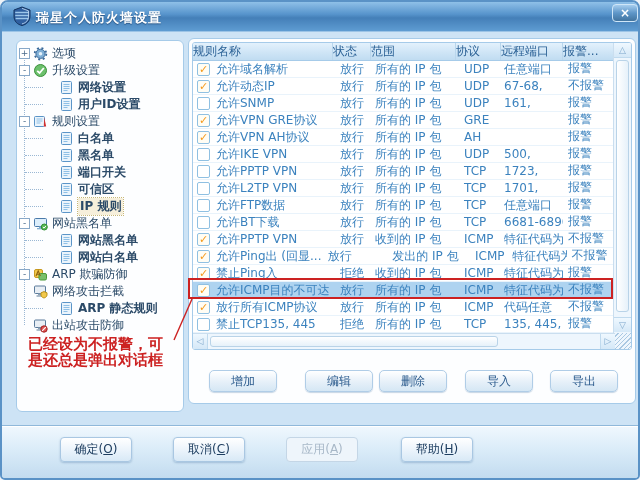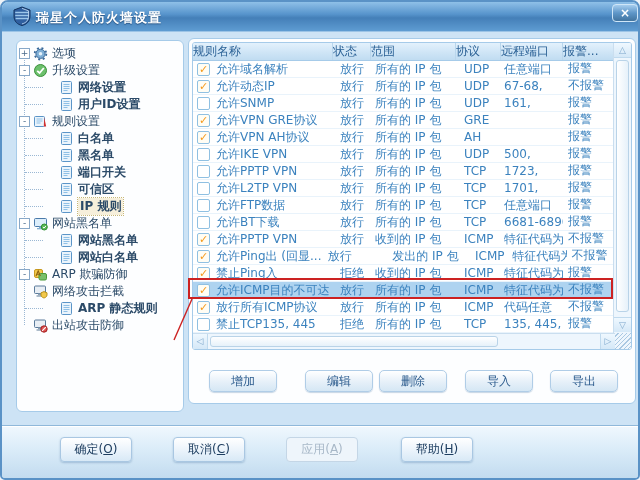--- a/index.html
+++ b/index.html
@@ -307,20 +307,24 @@
               <rect x="3.5" y="11.3" width="7" height="1.4" fill="#8aa0b4"></rect>
               <circle cx="11" cy="11" r="3.2" fill="#e05050" stroke="#a02020"></circle>
               <path d="M9.2 12.8 L12.8 9.2" stroke="#fff" stroke-width="1.2"></path>
             </svg>
           </span>
           <span class="t-lbl">出站攻击防御</span>
         </div>
       </div>
   </div>
 
+  <div class="annotation">
+    <div>已经设为不报警，可</div>
+    <div>是还总是弹出对话框</div>
+  </div>
   <svg class="conn" width="26" height="46" viewBox="0 0 26 46">
     <line x1="4" y1="44" x2="22" y2="3" stroke="#cc2222" stroke-width="1.4"></line>
   </svg>
 
   <div class="table-panel">
     <div class="rules-table">
       <div class="thead">
           <div class="th" style="width: 140px;">规则名称</div>
           <div class="th" style="width: 38px;">状态</div>
           <div class="th" style="width: 85px;">范围</div>

